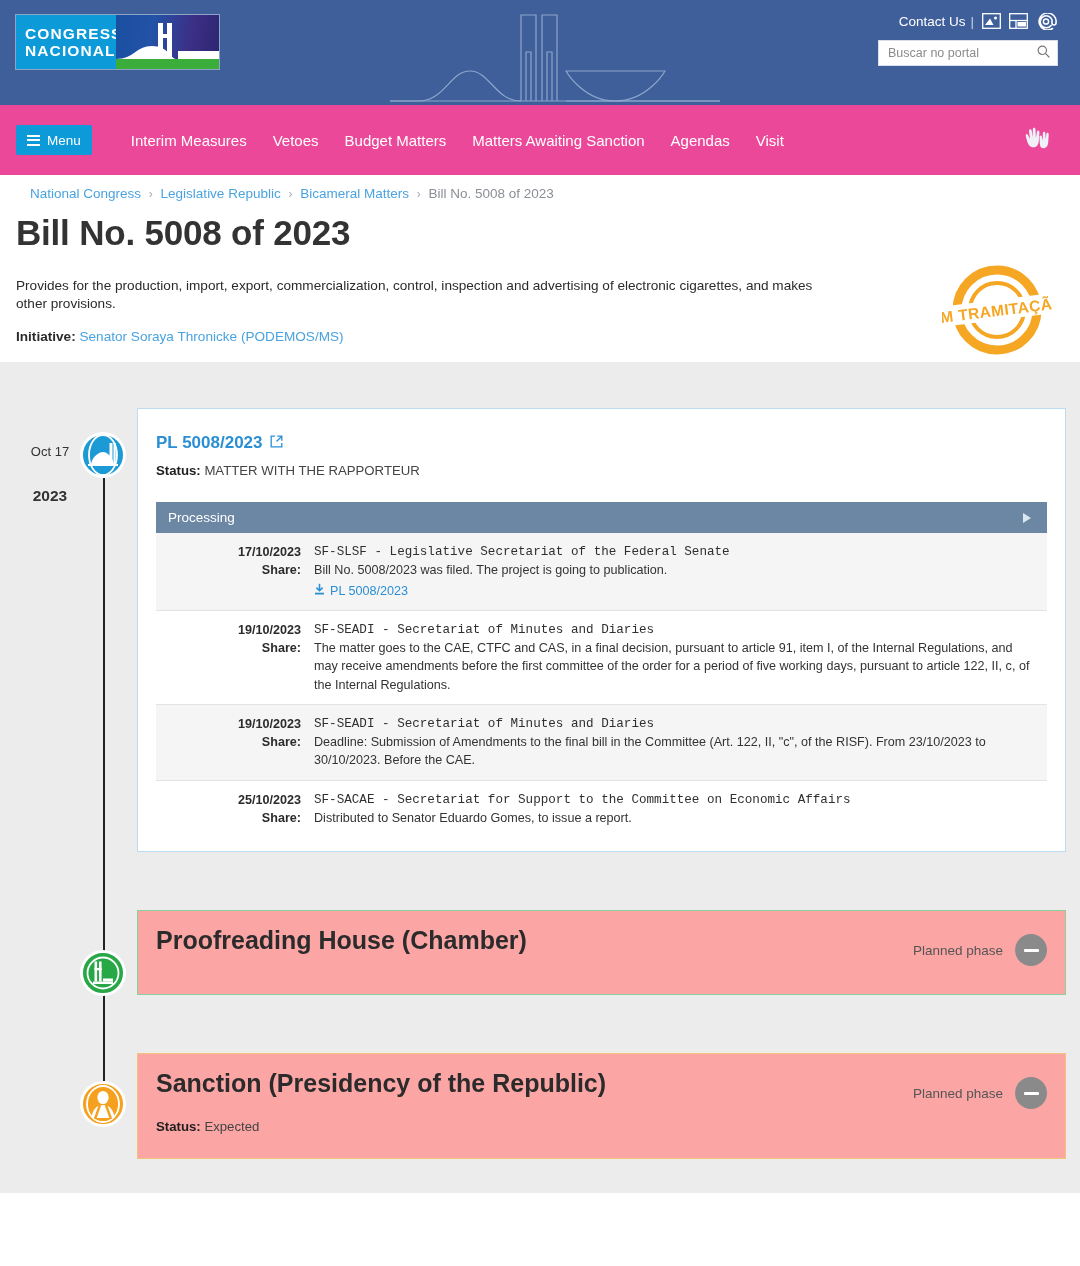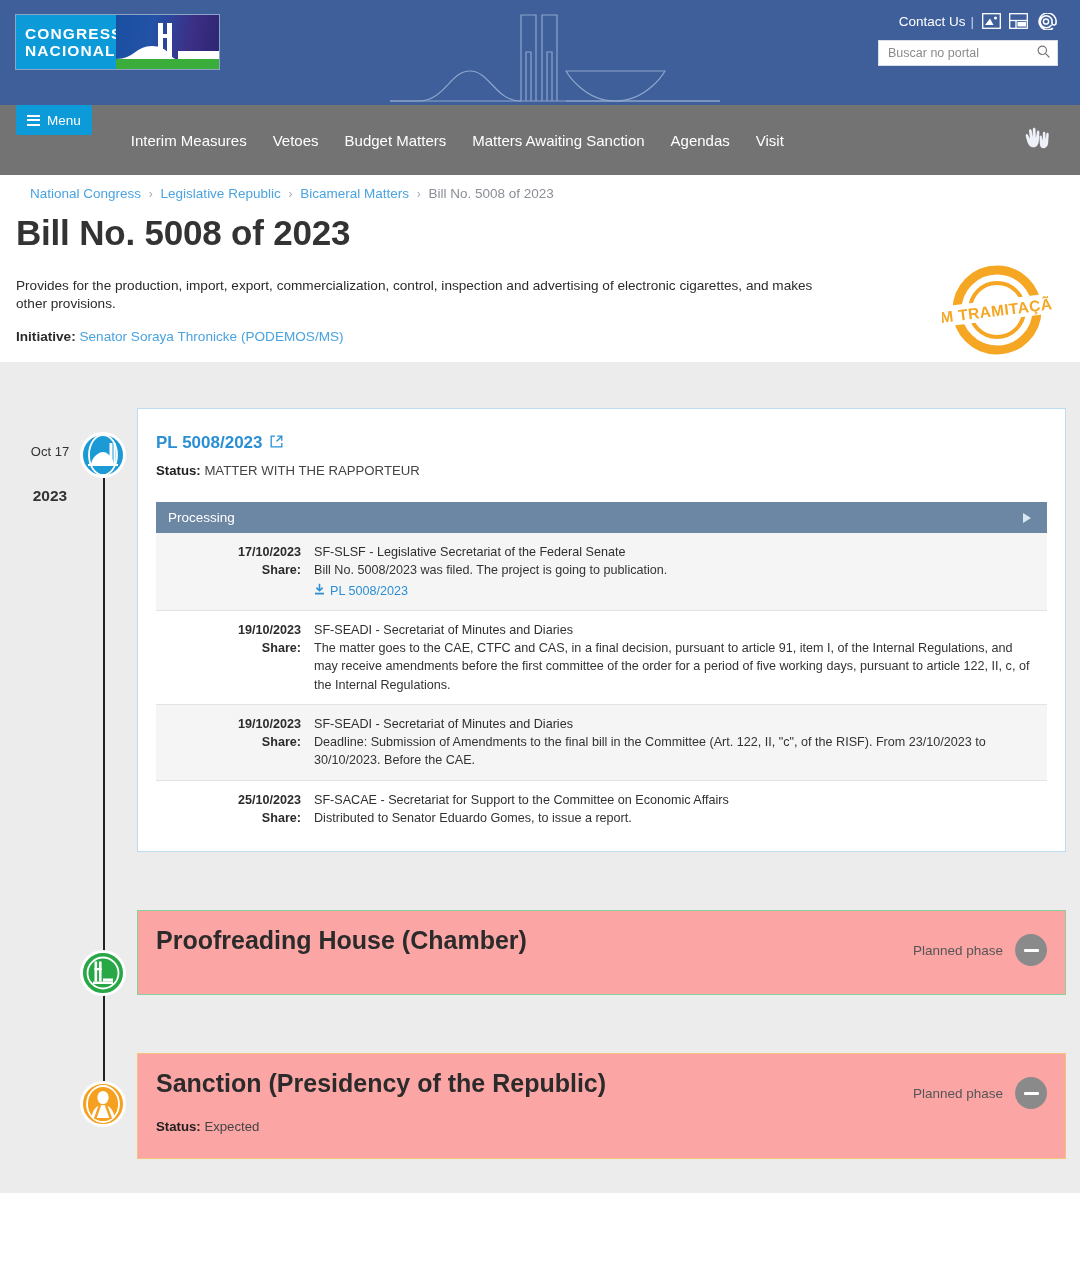--- a/index.html
+++ b/index.html
@@ -86,22 +86,23 @@
     color: #555;
     font-family: "Liberation Sans", sans-serif;
     background: transparent;
     min-width: 0;
   }
   .search-wrap input::placeholder { color: #8b8b8b; }
 
   
   .navbar {
     height: 70px;
-    background: #737373;
-    display: flex;
+    background: #ec4899;
+    display: flex;
+    align-items: center;
     padding: 0 20px 0 16px;
     position: relative;
   }
   .menu-btn {
     background: #0c9ad9;
     color: #fff;
     border: 0;
     height: 30px;
     padding: 0 11px;
     display: inline-flex;
@@ -326,21 +327,21 @@
     color: #2b2b2b;
     line-height: 1.45;
   }
   .proc-body {
     flex: 1;
     padding-right: 12px;
     font-size: 12.6px;
     color: #333;
     line-height: 1.45;
   }
-  .proc-org { color: #2f2f2f; }
+  .proc-org { color: #2f2f2f; font-family: Liberation Mono, monospace; }
   .proc-desc { color: #333; }
   .proc-file {
     margin-top: 2px;
     display: inline-flex;
     align-items: center;
     gap: 5px;
     color: #2a8fd4;
     text-decoration: none;
     font-size: 12.6px;
   }

